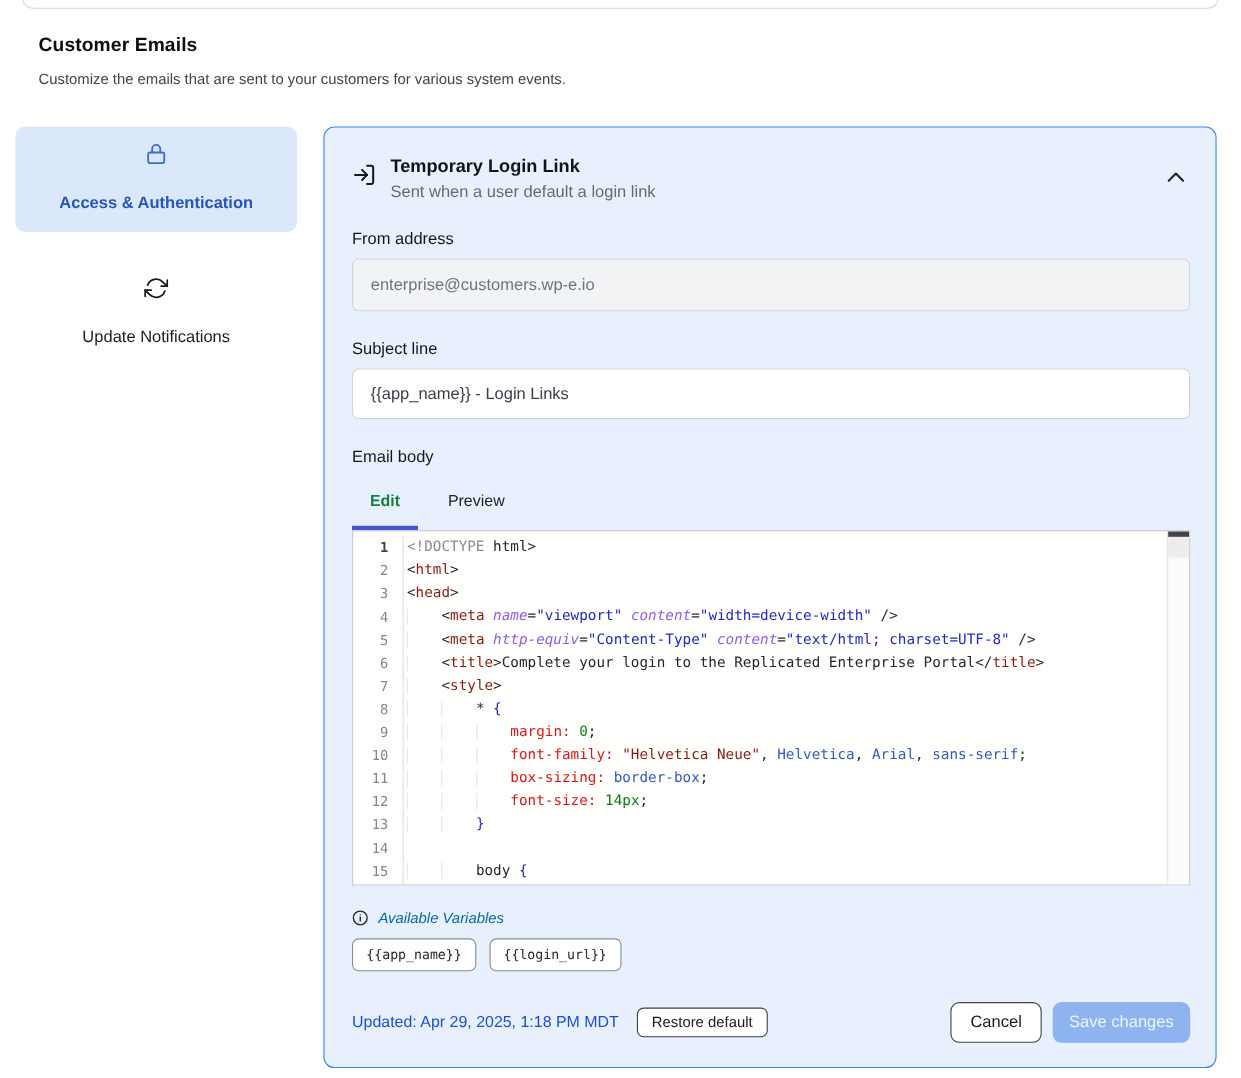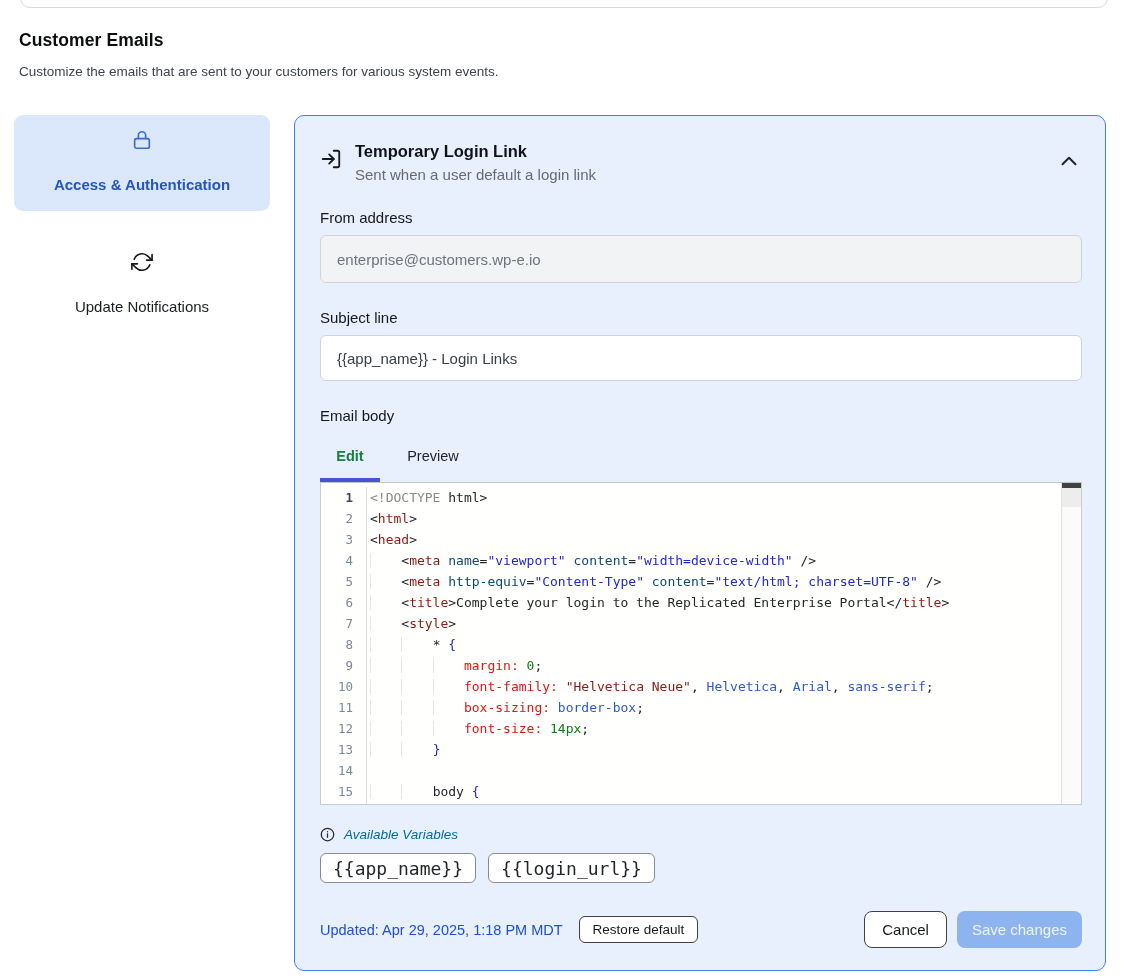--- a/index.html
+++ b/index.html
@@ -6,21 +6,21 @@
   html,body { background:#ffffff; }
   body {
     width:1128px; height:980px; position:relative; overflow:hidden;
     font-family:"Liberation Sans", sans-serif; color:#1a1d21;
   }
 
   
   .top-remnant { position:absolute; top:-24px; left:20px; right:20px; height:32px;
     border:1px solid #d6d9de; border-radius:10px; background:#fff; }
 
-  .page-head { padding:30px 0 0 19px; }
+  .page-head { padding:30px 0 0 35px; }
   .page-title { font-size:17.5px; font-weight:bold; color:#0c0e10; letter-spacing:.1px; }
   .page-desc { margin-top:13px; font-size:13.5px; color:#3f444b; }
 
   .layout { display:flex; margin-top:36px; }
 
   
   .sidebar { width:256px; margin-left:14px; flex:none; }
   .side-item { display:flex; align-items:center; gap:22px; padding:14px 16px;
     border-radius:9px; font-size:15px; cursor:pointer;flex-direction:column; }
   .side-item.active { background:#dbe7fb; color:#2456bd; font-weight:600; }
@@ -61,40 +61,40 @@
     font-family:"DejaVu Sans Mono", monospace; font-size:13px; line-height:21px; }
   .code-scroll { padding-top:4px; }
   .code-line { display:flex; height:21px; white-space:pre; }
   .ln { flex:none; width:46px; text-align:right; padding-right:13px; color:#7d8797;
     border-right:1px solid #dcdfe3; font-size:12.5px; }
   .ln.active { color:#3c4654; font-weight:bold; }
   .lc { flex:1; padding-left:3px; white-space:pre; }
   .ind { box-shadow:inset 1px 0 0 #e4e6ea; }
   .tk-m { color:#8a8a8a; }
   .tk-t { color:#8b1a10; }
-  .tk-a { color:#0c4a6e; }
+  .tk-a { color:#8b5cf6;font-style:italic; }
   .tk-s { color:#2127ce; }
   .tk-p { color:#24272b; }
   .tk-pr { color:#e01515; }
   .tk-n { color:#0f7d0f; }
   .tk-k { color:#2f58c9; }
   .tk-b { color:#2127ce; }
   .tk-cs { color:#8b1a10; }
   .vscroll { position:absolute; top:0; right:0; width:20px; height:100%;
     background:#fbfbf9; border-left:1px solid #e2e2e0; }
   .vscroll .above { position:absolute; top:0; left:0; right:0; height:24px; background:#ededeb; }
   .vscroll .thumb { position:absolute; top:0; left:0; right:0; height:5px; background:#404246; }
 
   
   .vars-head { display:flex; align-items:center; gap:9px; margin-top:22px; }
   .info-icon { width:15px; height:15px; color:#26292e; }
   .vars-label { font-size:13.5px; color:#0369a1;font-style:italic; }
   .chips { display:flex; gap:12px; margin-top:11px; }
   .chip { background:#fff; border:1px solid #868d96; border-radius:6px; height:30px;
-    padding:0 12px; font-family:"DejaVu Sans Mono", monospace; font-size:18px;
+    padding:0 12px; font-family:"DejaVu Sans Mono", monospace; font-size:12px;
     color:#23262b; display:flex; align-items:center; cursor:pointer; }
 
   
   .panel-footer { display:flex; align-items:center; margin-top:28px; }
   .updated { font-size:14.5px; color:#1d4ed8; }
   .btn { font-family:"Liberation Sans", sans-serif; cursor:pointer; border-radius:8px;
     background:#fff; border:1px solid #3e4248; color:#17191c; }
   .btn.restore { margin-left:16px; font-size:13.5px; padding:5px 13px; border-radius:6px; }
   .footer-right { margin-left:auto; display:flex; gap:10px; }
   .btn.cancel { font-size:15px; padding:9px 17px; }

